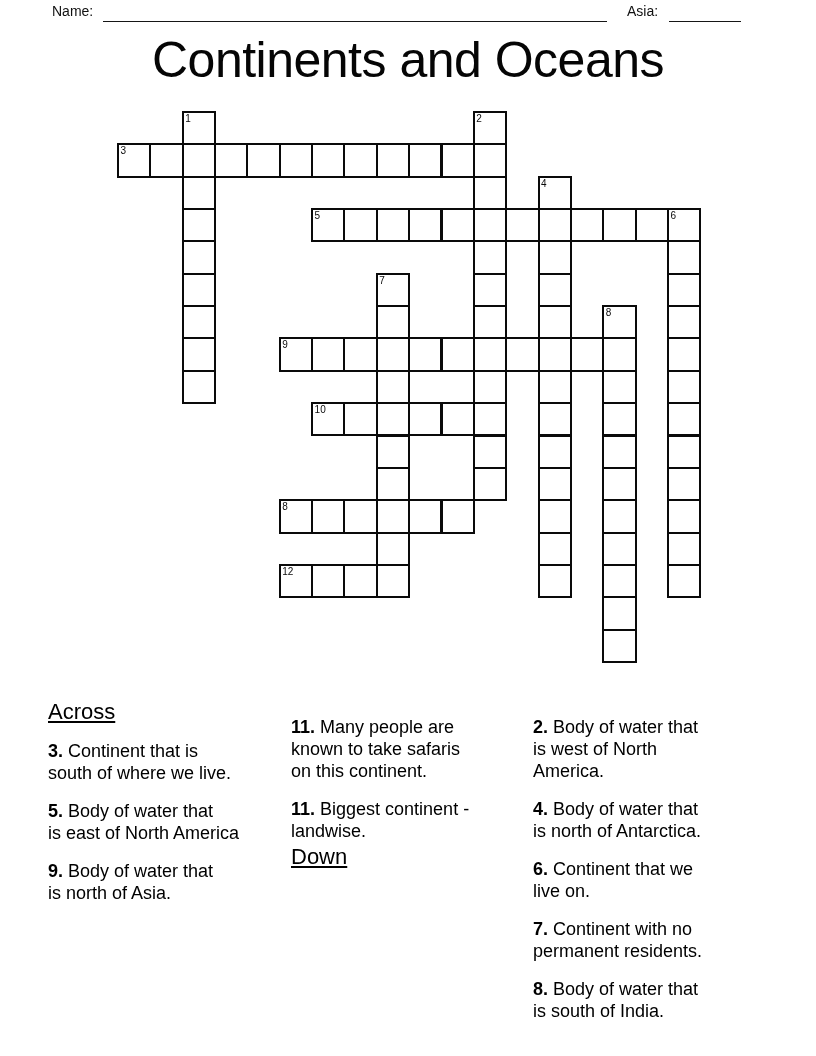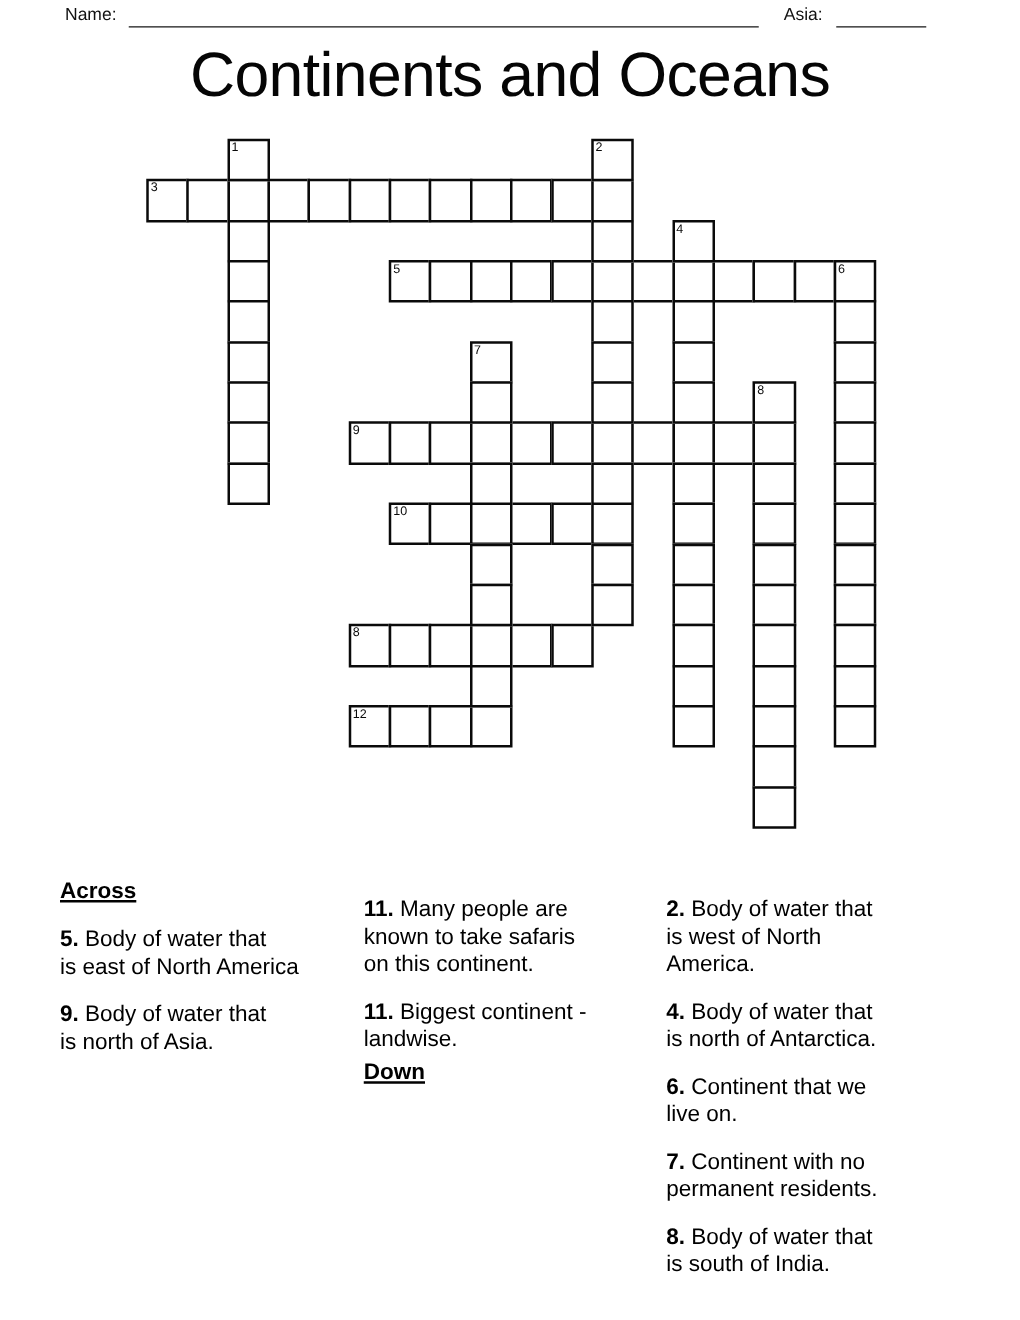--- a/index.html
+++ b/index.html
@@ -24,21 +24,21 @@
   }
   .cellnum{
     position:absolute;top:0px;left:1.5px;font-size:10px;line-height:11px;
     color:#0a0a0a;font-family:"Liberation Sans",sans-serif;
   }
   .clue-col{position:absolute;top:700px;width:242px;}
   #clue-col-1{left:48px;}
   #clue-col-2{left:291px;}
   #clue-col-3{left:533px;}
   .clue-header{
-    font-size:18px;font-weight:bold;line-height:24px;margin:0 0 5px 0;
+    font-size:22px;font-weight:normal;line-height:24px;margin:0 0 5px 0;
     text-decoration:underline;text-decoration-thickness:2px;text-underline-offset:2px;
   }
   .clue-header.mid{margin-top:3px;}
   .clue-item{
     font-size:18px;line-height:22px;margin:16px 0 2px 0;white-space:nowrap;
   }
   .clue-item b{font-weight:bold;}
 </style>
 </head>
 <body>
@@ -178,20 +178,21 @@
     <div class="cell" style="left: 602.25px; top: 466.85px; width: 34.35px; height: 34.35px;"></div>
     <div class="cell" style="left: 602.25px; top: 499.2px; width: 34.35px; height: 34.35px;"></div>
     <div class="cell" style="left: 602.25px; top: 531.55px; width: 34.35px; height: 34.35px;"></div>
     <div class="cell" style="left: 602.25px; top: 563.9px; width: 34.35px; height: 34.35px;"></div>
     <div class="cell" style="left: 602.25px; top: 596.25px; width: 34.35px; height: 34.35px;"></div>
     <div class="cell" style="left: 602.25px; top: 628.6px; width: 34.35px; height: 34.35px;"></div>
   </div>
 
 <div class="clue-col" id="clue-col-1">
     <div class="clue-header">Across</div>
+    <div class="clue-item"><b>3.</b> Continent that is<br>south of where we live.</div>
     <div class="clue-item"><b>5.</b> Body of water that<br>is east of North America</div>
     <div class="clue-item"><b>9.</b> Body of water that<br>is north of Asia.</div>
   </div>
 <div class="clue-col" id="clue-col-2">
     <div class="clue-item"><b>11.</b> Many people are<br>known to take safaris<br>on this continent.</div>
     <div class="clue-item"><b>11.</b> Biggest continent -<br>landwise.</div>
     <div class="clue-header mid">Down</div>
   </div>
 <div class="clue-col" id="clue-col-3">
     <div class="clue-item"><b>2.</b> Body of water that<br>is west of North<br>America.</div>

